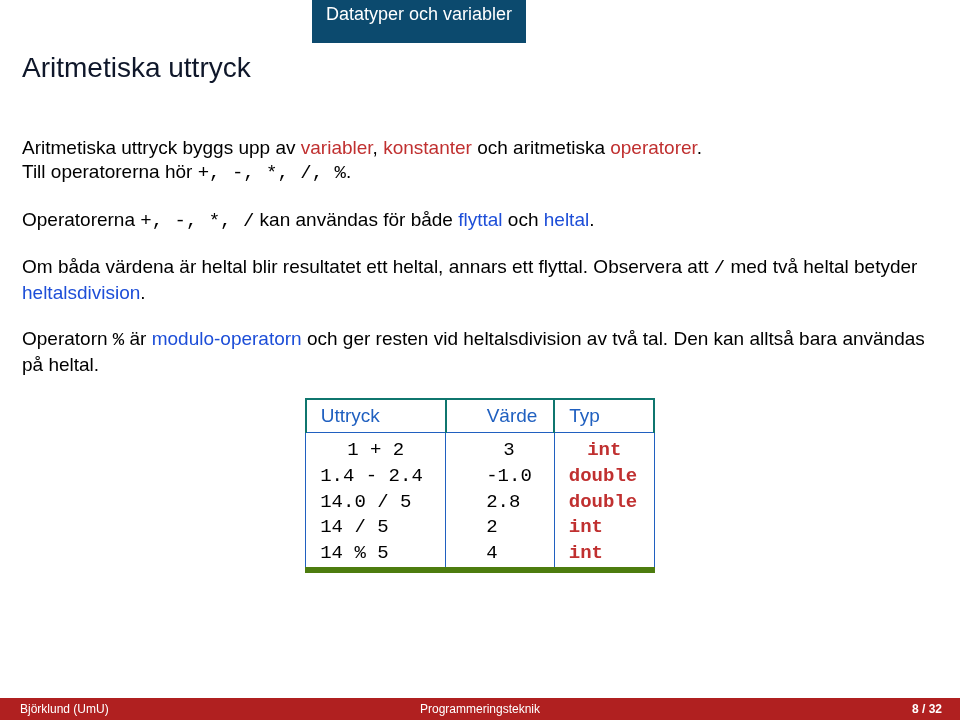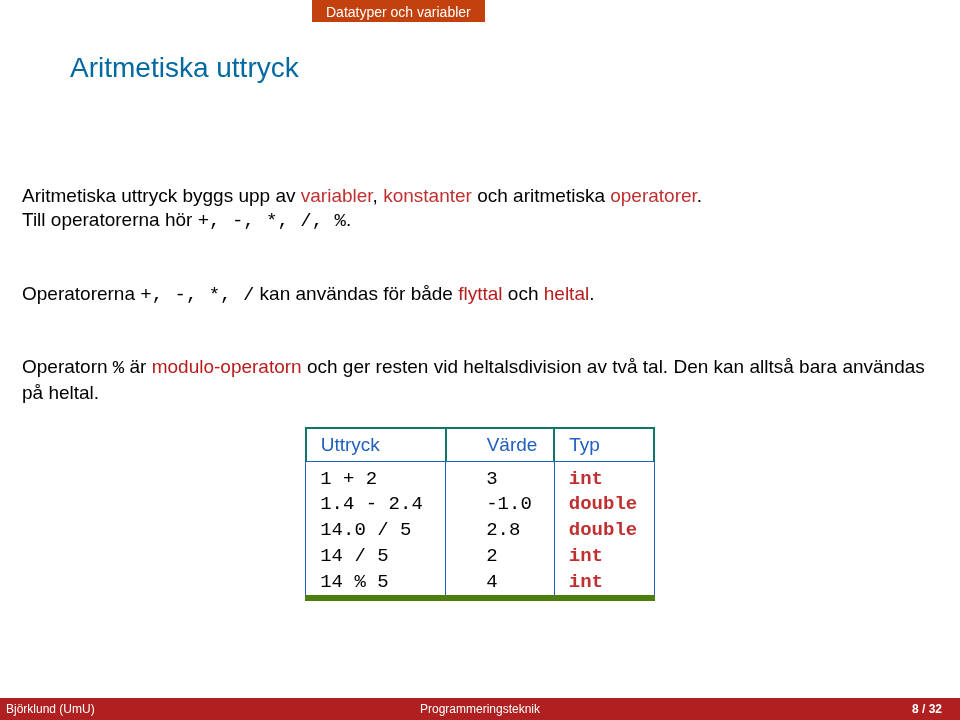--- a/index.html
+++ b/index.html
@@ -8,46 +8,45 @@
     height: 720px;
     background: #fff;
     font-family: "Helvetica Neue", Helvetica, Arial, sans-serif;
     overflow: hidden;
     position: relative;
   }
   .hdr-tab {
     position: absolute;
     top: 0;
     left: 312px;
-    background: #c2410c;
+    background: #0c4a6e;
     color: #fff;
-    font-size: 14px;
-    padding: 4px 14px 2px;
+    font-size: 18px;
+    padding: 4px 14px 18px;
   }
   .slide-title {
     position: absolute;
     top: 52px;
     left: 22px;
-    color: #0369a1;
+    color: #0f172a;
     font-size: 28px;
     font-weight: 400;
-    margin-left: 48px;
   }
   .content {
     position: absolute;
     top: 136px;
     left: 22px;
     right: 22px;
     font-size: 19px;
     color: #000;
     line-height: 1.25;
   }
-  .para { margin-bottom: 22px; margin-top: 48px; }
+  .para { margin-bottom: 22px; }
   .hl-red { color: #c03030; }
-  .hl-blue { color: #b91c1c; }
+  .hl-blue { color: #1d4ed8; }
   .mono {
     font-family: "Courier New", Courier, monospace;
   }
   .tbl-wrap {
     display: flex;
     justify-content: center;
     margin-top: 8px;
   }
   table {
     border-collapse: collapse;
@@ -66,35 +65,35 @@
   td {
     padding: 1px 14px;
     border-left: 1px solid #2060c0;
     border-right: 1px solid #2060c0;
     white-space: pre;
   }
   th:nth-child(1), td:nth-child(1) { min-width: 140px; }
   th:nth-child(2), td:nth-child(2) { min-width: 88px; text-align: left; padding-left: 40px; }
   th:nth-child(3), td:nth-child(3) { min-width: 100px; }
   tbody tr:last-child td { border-bottom: 6px solid #4d7c0f; }
-  tbody tr:first-child td { padding-top: 6px; }
+  tbody tr:first-child td { padding-top: 6px; text-align: center; }
   .kw { color: #c03030; font-weight: bold; }
   .val-cell { text-align: right; padding-right: 22px; }
   .footer {
     position: absolute;
     bottom: 0;
     left: 0; right: 0;
     height: 22px;
     background: #b02020;
     color: #fff;
     font-size: 12px;
     display: flex;
     align-items: center;
   }
-  .footer .fl { position: absolute; left: 6px; }
+  .footer .fl { position: absolute; left: 20px; }
   .footer .fc { width: 100%; text-align: center; }
   .footer .fr { position: absolute; right: 18px; font-weight: bold; }
 </style>
 </head>
 <body>
 
 <div class="hdr-tab">Datatyper och variabler</div>
 
 <h1 class="slide-title">Aritmetiska uttryck</h1>
 
@@ -103,20 +102,23 @@
   <p class="para">
     <span>Aritmetiska uttryck byggs upp av </span><span class="hl-red">variabler</span><span>, </span><span class="hl-red">konstanter</span><span> och aritmetiska </span><span class="hl-red">operatorer</span><span>.</span>
     <br>
     <span>Till operatorerna hör </span><span class="mono">+, -, *, /, %</span><span>.</span>
   </p>
 
   <p class="para">
     <span>Operatorerna </span><span class="mono">+, -, *, /</span><span> kan användas för både </span><span class="hl-blue">flyttal</span><span> och </span><span class="hl-blue">heltal</span><span>.</span>
   </p>
 
+  <p class="para">
+    <span>Om båda värdena är heltal blir resultatet ett heltal, annars ett flyttal. Observera att </span><span class="mono">/</span><span> med två heltal betyder </span><span class="hl-blue">heltalsdivision</span><span>.</span>
+  </p>
 
   <p class="para">
     <span>Operatorn </span><span class="mono">%</span><span> är </span><span class="hl-blue">modulo-operatorn</span><span> och ger resten vid heltalsdivision av två tal. Den kan alltså bara användas på heltal.</span>
   </p>
 
   <div class="tbl-wrap">
     <table>
       <thead>
         <tr>
           <th>Uttryck</th>

